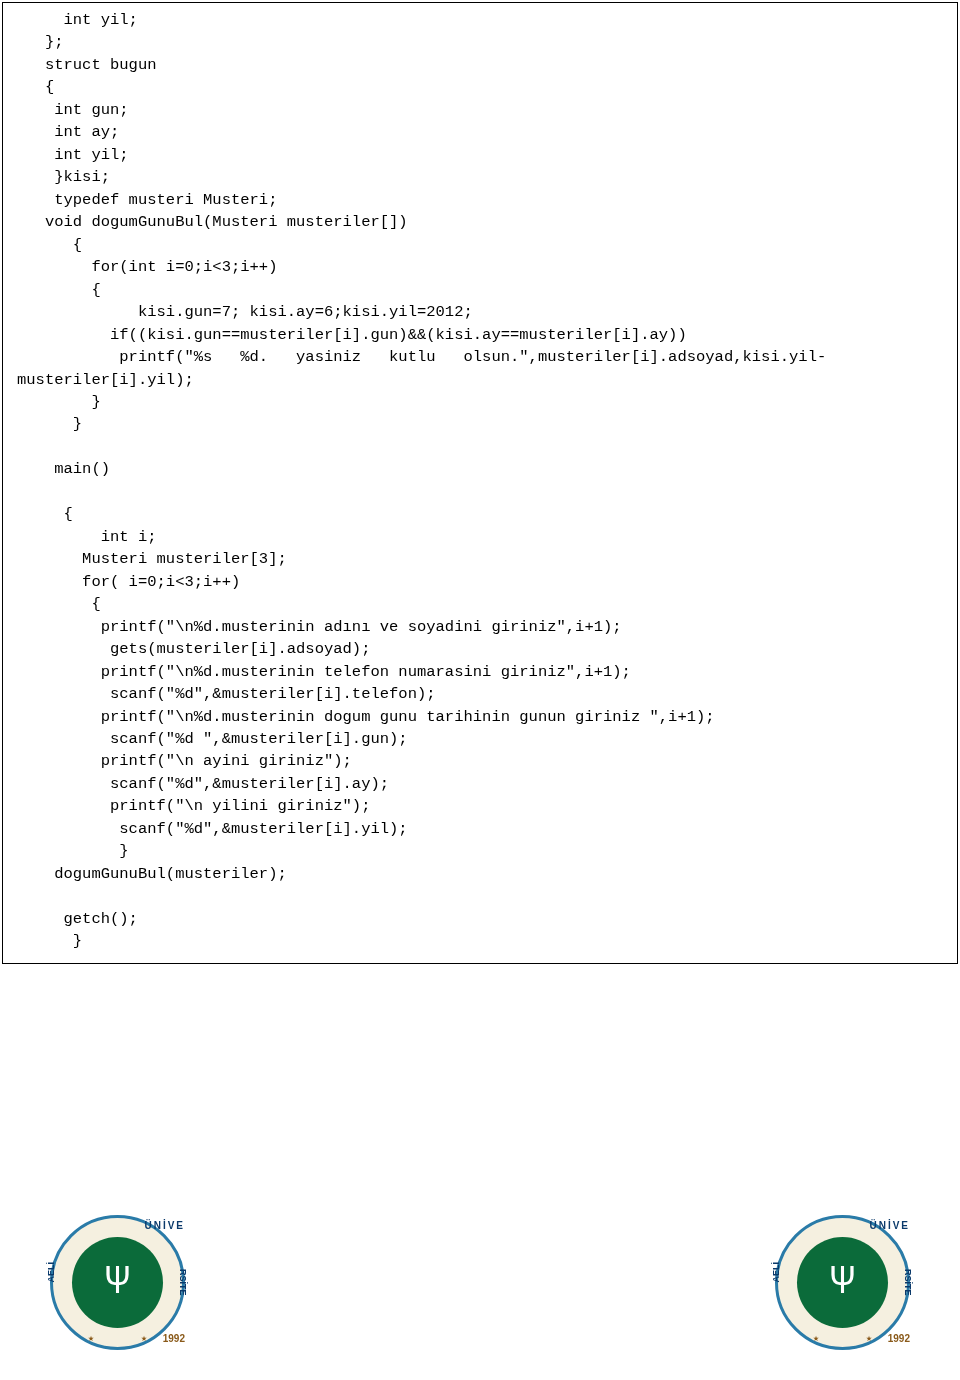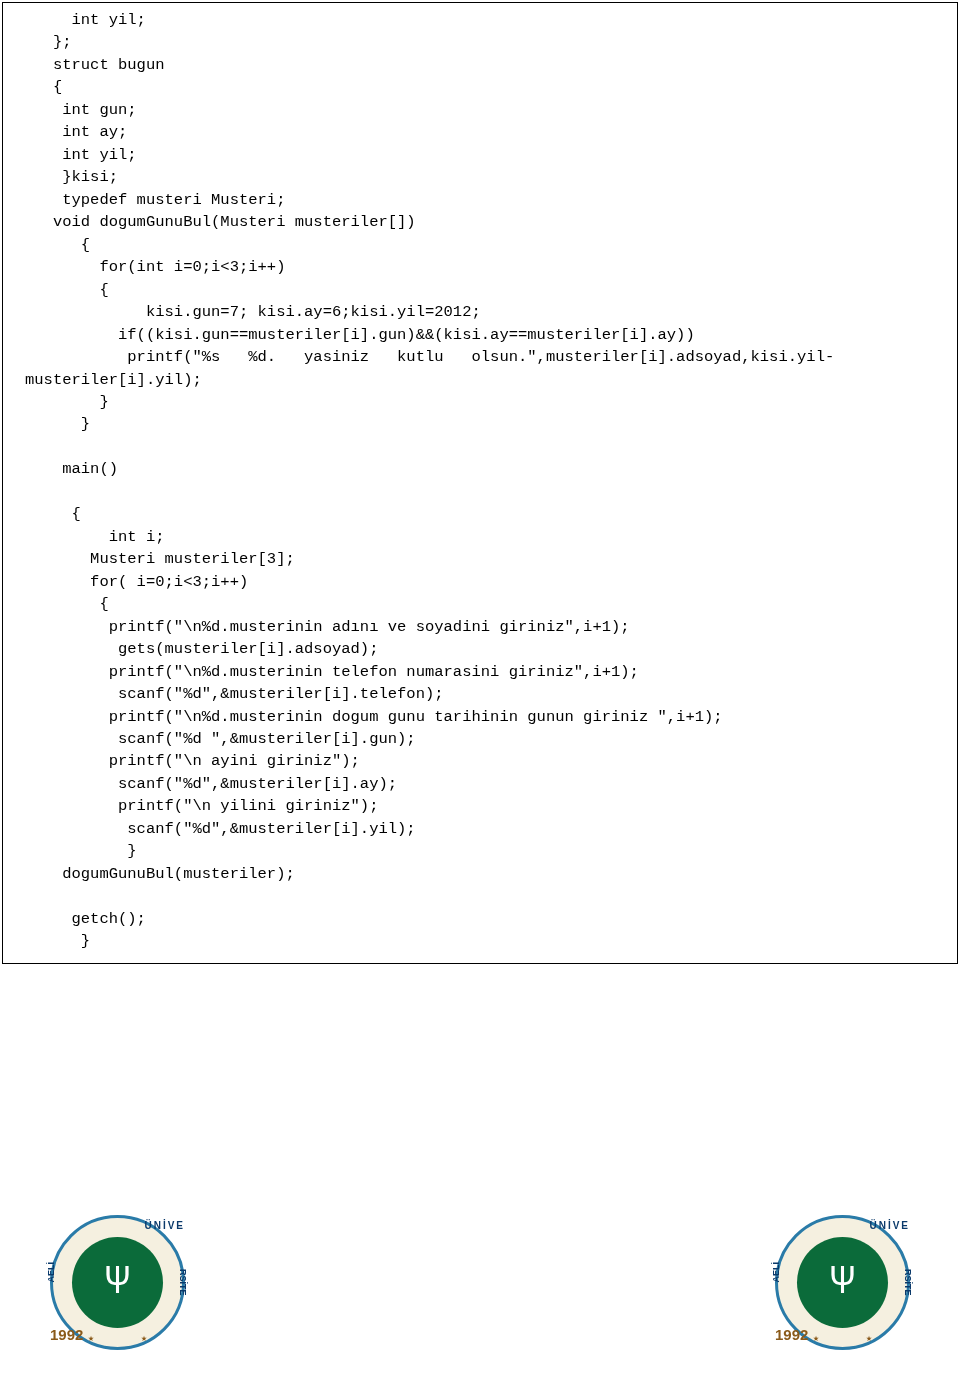--- a/index.html
+++ b/index.html
@@ -16,21 +16,21 @@
     height: 1380px;
     position: relative;
     box-sizing: border-box;
   }
   .code-box {
     position: absolute;
     top: 2px;
     left: 2px;
     right: 2px;
     border: 1px solid #000;
-    padding: 6px 10px 10px 22px;
+    padding: 6px 10px 10px 14px;
     box-sizing: border-box;
     white-space: pre;
     overflow: hidden;
   }
   .logo-left, .logo-right {
     position: absolute;
     bottom: 30px;
     width: 135px;
     height: 135px;
   }
@@ -83,23 +83,23 @@
     transform: rotate(90deg);
     transform-origin: right center;
     font-family: Arial, sans-serif;
     font-size: 9px;
     font-weight: bold;
     color: #0b3a6b;
   }
   .seal-year {
     position: absolute;
     bottom: 4px; left: 0; right: 0;
-    text-align: left;
+    text-align: right;
     font-family: Arial, sans-serif;
-    font-size: 15px;
+    font-size: 10px;
     font-weight: bold;
     color: #8a5a1a;
   }
   .seal-star-l, .seal-star-r {
     position: absolute;
     bottom: 4px;
     font-size: 10px;
     color: #8a5a1a;
   }
   .seal-star-l { left: 38px; }

